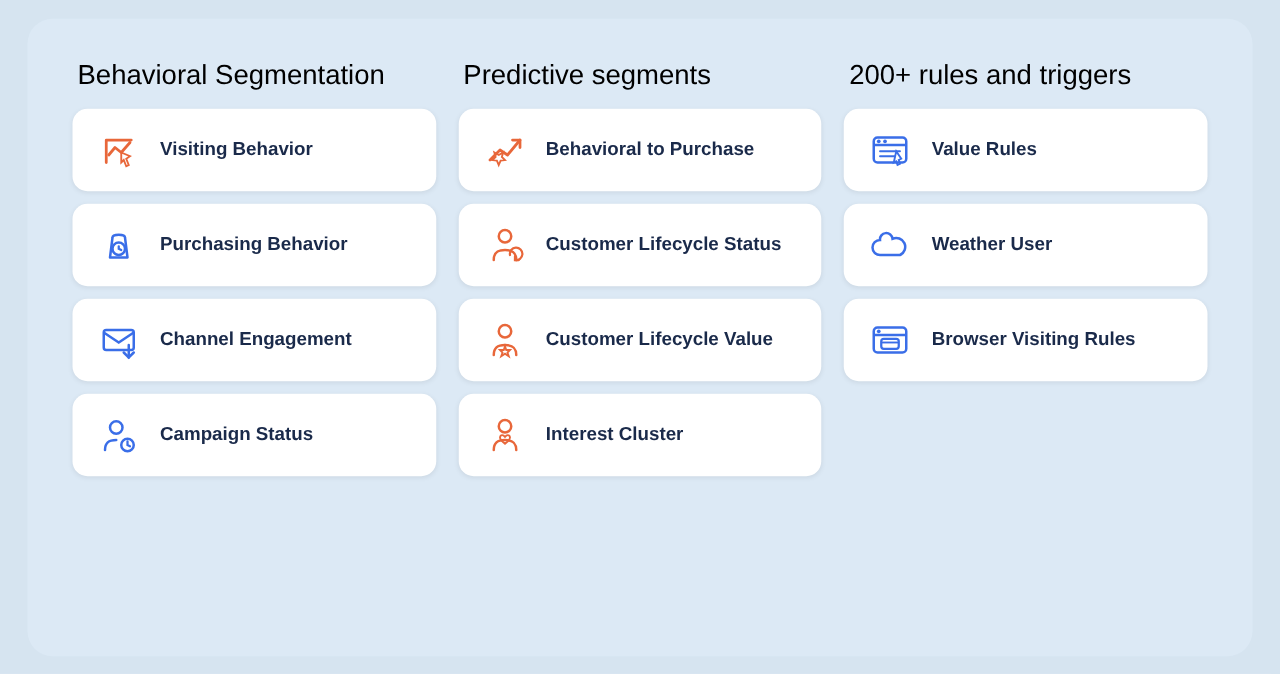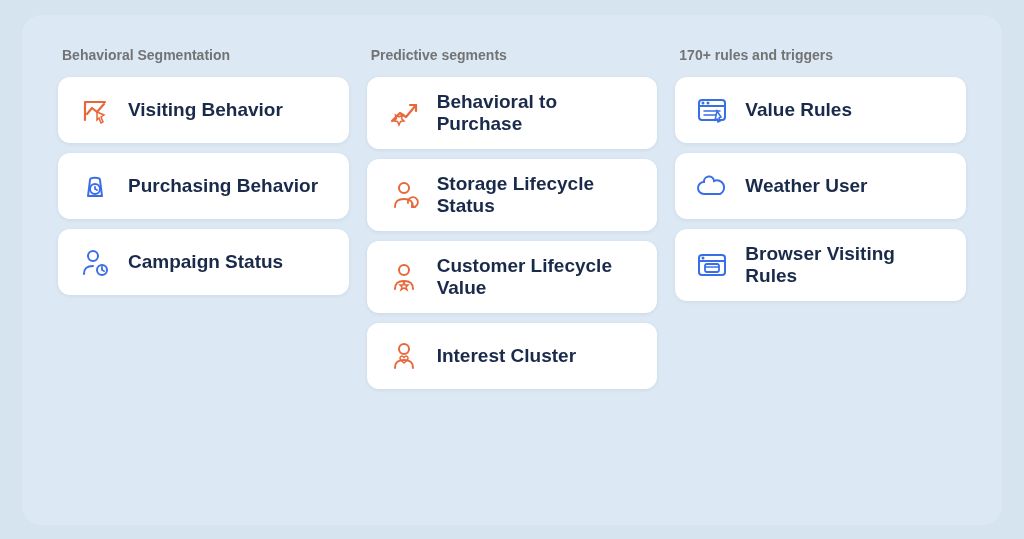--- a/index.html
+++ b/index.html
@@ -18,42 +18,42 @@
       padding: 32px 36px;
       width: 980px;
       height: 510px;
     }
     .grid {
       display: grid;
       grid-template-columns: 1fr 1fr 1fr;
       gap: 0 18px;
     }
     .column-header {
-      font-size: 14px;
-      font-weight: 700;
-      color: #737373;
+      font-size: 22px;
+      font-weight: 400;
+      color: #000000;
       margin-bottom: 14px;
       padding-left: 4px;
     }
     .cards-col {
       display: flex;
       flex-direction: column;
       gap: 10px;
     }
     .card {
       background: #ffffff;
       border-radius: 12px;
       display: flex;
       align-items: center;
       gap: 14px;
       padding: 14px 18px;
       box-shadow: 0 1px 4px rgba(0,0,0,0.07);
     }
     .card-label {
-      font-size: 19px;
+      font-size: 15px;
       font-weight: 600;
       color: #1a2a4a;
     }
     .icon-wrap {
       width: 38px;
       height: 38px;
       flex-shrink: 0;
       display: flex;
       align-items: center;
       justify-content: center;
@@ -90,20 +90,32 @@
             <svg width="36" height="36" viewBox="0 0 36 36" fill="none">
 
               <path d="M13 12 C13 9 23 9 23 12 L25 28 H11 Z" stroke="#3a6ee8" stroke-width="2" fill="none" stroke-linejoin="round"></path>
               <circle cx="18" cy="21" r="5" stroke="#3a6ee8" stroke-width="2" fill="none"></circle>
               <polyline points="18,19 18,21 20,22" stroke="#3a6ee8" stroke-width="1.8" stroke-linecap="round"></polyline>
             </svg>
           </div>
           <span class="card-label">Purchasing Behavior</span>
         </div>
 
+        <div class="card">
+          <div class="icon-wrap">
+            <svg width="36" height="36" viewBox="0 0 36 36" fill="none">
+
+              <rect x="6" y="10" width="24" height="16" rx="2" stroke="#3a6ee8" stroke-width="2" fill="none"></rect>
+              <polyline points="6,12 18,20 30,12" stroke="#3a6ee8" stroke-width="2" fill="none"></polyline>
+              <polyline points="22,28 26,32 30,28" stroke="#3a6ee8" stroke-width="2" stroke-linecap="round" fill="none"></polyline>
+              <line x1="26" y1="22" x2="26" y2="32" stroke="#3a6ee8" stroke-width="2" stroke-linecap="round"></line>
+            </svg>
+          </div>
+          <span class="card-label">Channel Engagement</span>
+        </div>
 
         <div class="card">
           <div class="icon-wrap">
             <svg width="36" height="36" viewBox="0 0 36 36" fill="none">
 
               <circle cx="16" cy="12" r="5" stroke="#3a6ee8" stroke-width="2" fill="none"></circle>
               <path d="M7 30 C7 24 10 22 16 22" stroke="#3a6ee8" stroke-width="2" fill="none" stroke-linecap="round"></path>
               <circle cx="25" cy="26" r="5" stroke="#3a6ee8" stroke-width="2" fill="none"></circle>
               <polyline points="25,23 25,26 27,27" stroke="#3a6ee8" stroke-width="1.8" stroke-linecap="round"></polyline>
             </svg>
@@ -134,21 +146,21 @@
           <div class="icon-wrap">
             <svg width="36" height="36" viewBox="0 0 36 36" fill="none">
 
               <circle cx="18" cy="11" r="5" stroke="#e8673a" stroke-width="2" fill="none"></circle>
               <path d="M9 30 C9 24 12 22 18 22 C24 22 27 24 27 30" stroke="#e8673a" stroke-width="2" fill="none" stroke-linecap="round"></path>
 
               <path d="M22,26 A5,5 0 1,1 26,30" stroke="#e8673a" stroke-width="1.8" fill="none" stroke-linecap="round"></path>
               <polyline points="26,27 26,30 29,30" stroke="#e8673a" stroke-width="1.8" stroke-linecap="round" fill="none"></polyline>
             </svg>
           </div>
-          <span class="card-label">Storage Lifecycle Status</span>
+          <span class="card-label">Customer Lifecycle Status</span>
         </div>
 
         <div class="card">
           <div class="icon-wrap">
             <svg width="36" height="36" viewBox="0 0 36 36" fill="none">
 
               <circle cx="18" cy="11" r="5" stroke="#e8673a" stroke-width="2" fill="none"></circle>
               <path d="M9 30 C9 24 12 22 18 22 C24 22 27 24 27 30" stroke="#e8673a" stroke-width="2" fill="none" stroke-linecap="round"></path>
               <polygon points="18,23 19,26 22,26 20,28 21,31 18,29 15,31 16,28 14,26 17,26" stroke="#e8673a" stroke-width="1.5" fill="none"></polygon>
             </svg>
@@ -165,21 +177,21 @@
               <path d="M18,25 C18,25 14,22 14,20 C14,18.5 15.5,17.5 17,18.5 L18,19.5 L19,18.5 C20.5,17.5 22,18.5 22,20 C22,22 18,25 18,25Z" stroke="#e8673a" stroke-width="1.5" fill="none"></path>
             </svg>
           </div>
           <span class="card-label">Interest Cluster</span>
         </div>
 
       </div>
     </div>
 
     <div>
-      <div class="column-header">170+ rules and triggers</div>
+      <div class="column-header">200+ rules and triggers</div>
       <div class="cards-col">
 
         <div class="card">
           <div class="icon-wrap">
             <svg width="36" height="36" viewBox="0 0 36 36" fill="none">
 
               <rect x="5" y="8" width="26" height="20" rx="3" stroke="#3a6ee8" stroke-width="2" fill="none"></rect>
               <line x1="5" y1="14" x2="31" y2="14" stroke="#3a6ee8" stroke-width="2"></line>
               <circle cx="9" cy="11" r="1.5" fill="#3a6ee8"></circle>
               <circle cx="14" cy="11" r="1.5" fill="#3a6ee8"></circle>

